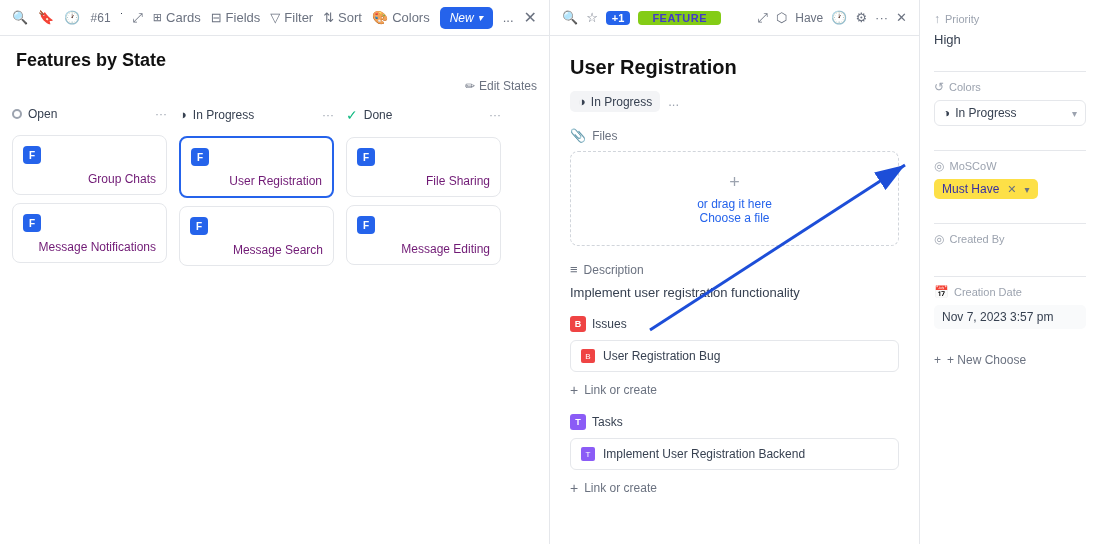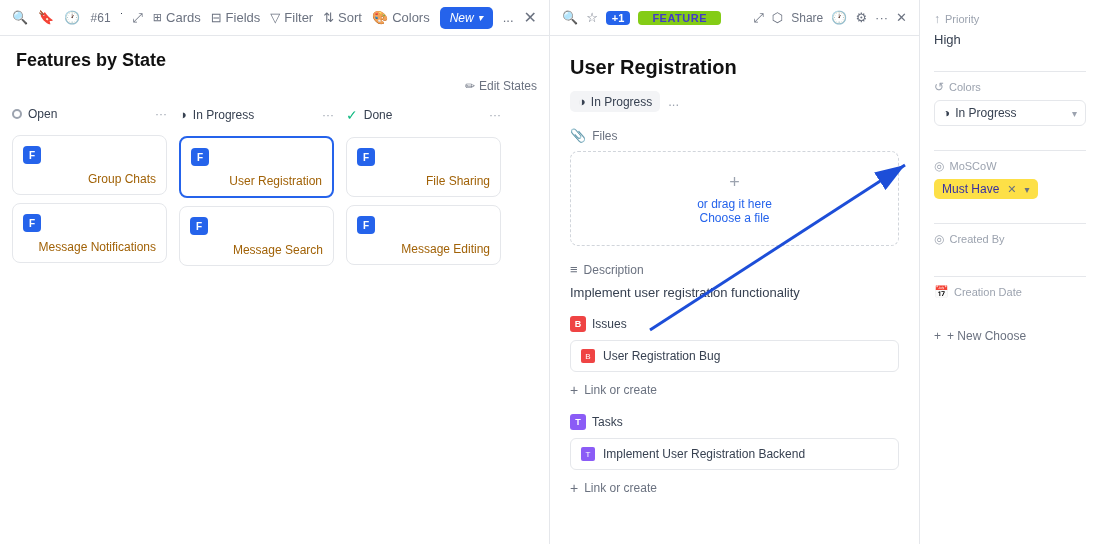--- a/index.html
+++ b/index.html
@@ -23,21 +23,21 @@
 
     .column { width: 155px; min-width: 155px; margin-right: 12px; }
     .col-header { display: flex; align-items: center; gap: 6px; padding: 6px 0; margin-bottom: 8px; color: #374151; font-size: 12px; font-weight: 500; }
     .col-header-count { color: #9ca3af; font-size: 12px; margin-left: auto; cursor: pointer; }
     .col-dot { width: 10px; height: 10px; border-radius: 50%; border: 2px solid #9ca3af; display: inline-block; }
     .col-dot-progress { border: none; background: none; font-size: 13px; }
 
     .card { background: #fff; border: 1px solid #e5e7eb; border-radius: 8px; padding: 10px 10px 8px; margin-bottom: 8px; cursor: pointer; }
     .card.selected { border: 2px solid #2563eb; }
     .card-icon { width: 18px; height: 18px; background: #2563eb; border-radius: 4px; display: flex; align-items: center; justify-content: center; color: #fff; font-size: 10px; font-weight: 700; margin-bottom: 8px; }
-    .card-title { font-size: 12px; color: #a16207; font-weight: 400; }
+    .card-title { font-size: 12px; color: #701a75; font-weight: 400; }
 
     
     .middle-panel { width: 370px; border-right: 1px solid #e5e7eb; display: flex; flex-direction: column; overflow-y: auto; }
 
     .mid-top-bar { display: flex; align-items: center; padding: 6px 12px; border-bottom: 1px solid #e5e7eb; gap: 8px; height: 36px; }
     .search-icon-sm { color: #6b7280; font-size: 13px; }
     .star-icon { color: #6b7280; font-size: 13px; cursor: pointer; }
     .issue-num-badge { background: #2563eb; color: #fff; border-radius: 4px; font-size: 11px; padding: 1px 6px; font-weight: 600; }
     .feature-badge { background: #84cc16; color: #4338ca; border-radius: 4px; font-size: 11px; padding: 1px 14px; font-weight: 600; letter-spacing: 0.5px; }
     .mid-top-actions { margin-left: auto; display: flex; gap: 8px; align-items: center; }
@@ -215,21 +215,21 @@
 <div class="middle-panel">
 
   <div class="mid-top-bar">
     <span class="search-icon-sm">🔍</span>
     <span class="star-icon">☆</span>
     <span class="issue-num-badge">+1</span>
     <span class="feature-badge">FEATURE</span>
     <div class="mid-top-actions">
       <span class="mid-top-btn">⤢</span>
       <span class="mid-top-btn">⬡</span>
-      <span class="mid-top-btn" style="font-size:12px;">Share</span>
+      <span class="mid-top-btn" style="font-size:12px;">Have</span>
       <span class="mid-top-btn">🕐</span>
       <span class="mid-top-btn">⚙</span>
       <span class="mid-top-btn">···</span>
       <span class="mid-top-btn">✕</span>
     </div>
   </div>
 
   <div class="mid-content">
     <div class="mid-title">User Registration</div>
 
@@ -343,20 +343,21 @@
     <div class="created-by-value"></div>
   </div>
 
   <hr class="divider">
 
   <div class="prop-section">
     <div class="prop-label">
       <span class="prop-label-icon">📅</span>
       <span>Creation Date</span>
     </div>
+    <div class="creation-date-value">Nov 7, 2023 3:57 pm</div>
   </div>
 
   <div class="new-field-btn">
     <span>+</span>
     <span>+ New Choose</span>
   </div>
 </div>
 
 <svg class="arrow-container" xmlns="http://www.w3.org/2000/svg" style="position:absolute; top:0; left:0; pointer-events:none;">
   <defs>

